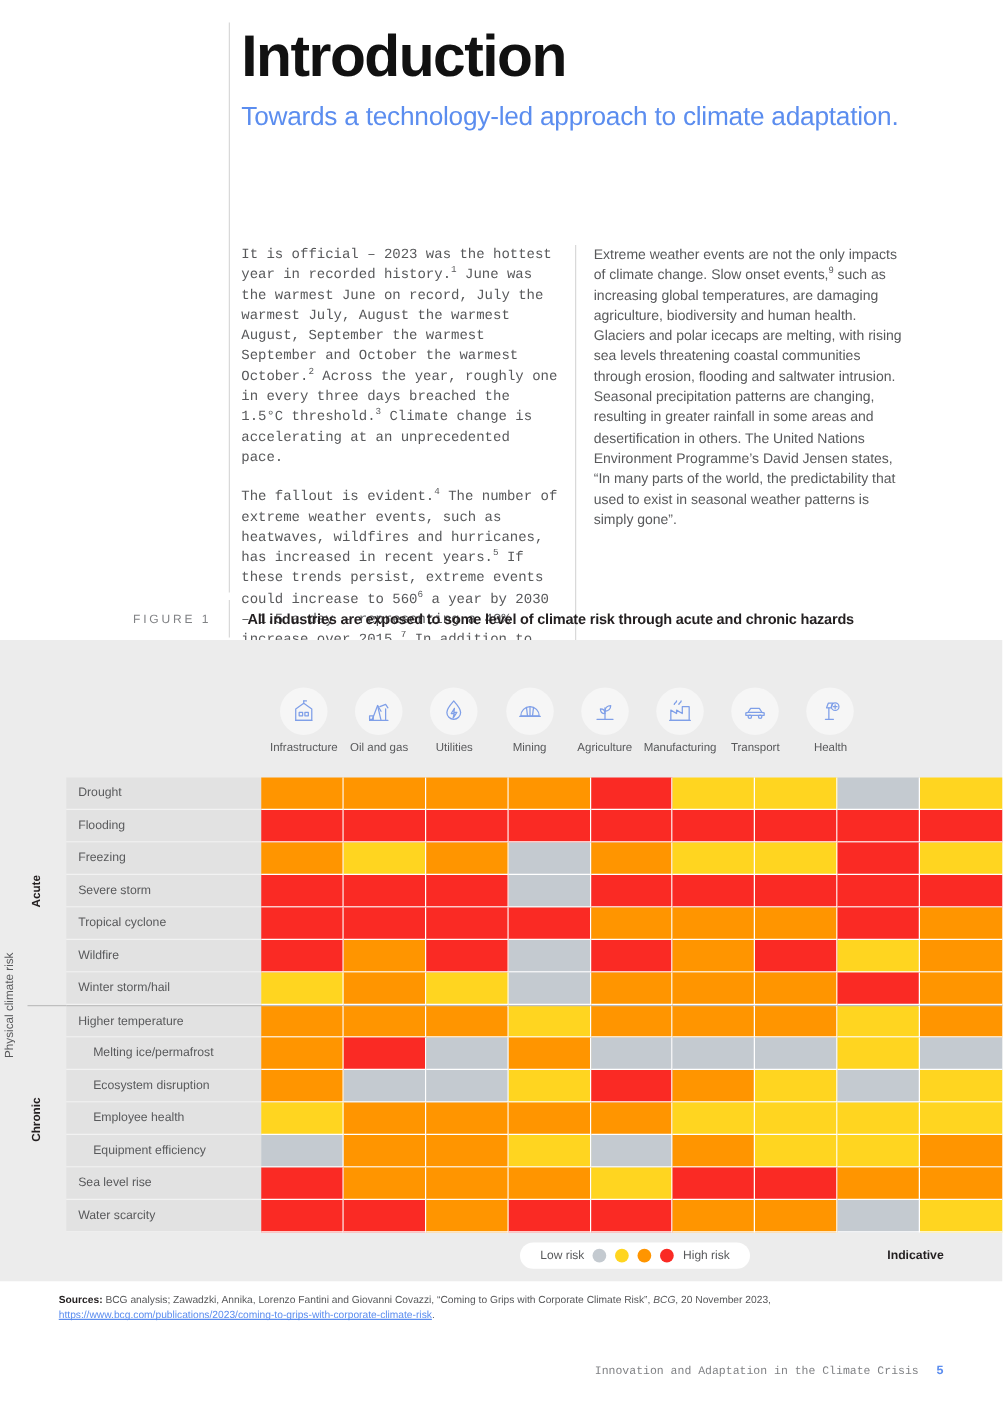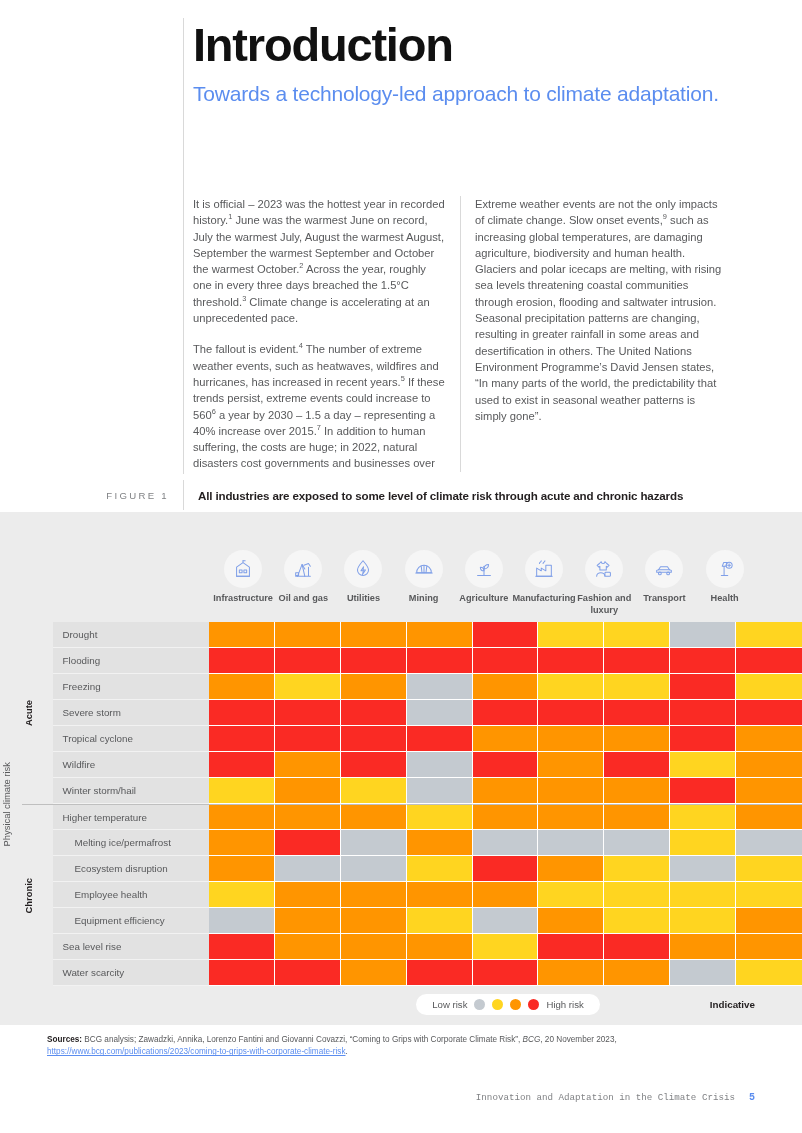--- a/index.html
+++ b/index.html
@@ -26,21 +26,21 @@
     font-size:47px; font-weight:bold; color:#111;
     letter-spacing:-1.2px; line-height:1.06; margin:0;
   }
   .doc-subtitle {
     font-size:21px; color:#5b8def; line-height:1.36;
     margin:10px 0 0 0; font-weight:400; letter-spacing:-0.2px;
   }
 
   .cols { position:absolute; left:193px; top:196px; width:563px; display:flex; }
   .col { width:267px; font-size:11.2px; line-height:16.3px; color:#58595b; }
-  .col.left { padding-right:14px; }
+  .col.left { padding-right:14px;font-family:Liberation Mono, monospace; }
   .col-divider { width:1px; background:#d9d9d9; margin:0 0 0 0; align-self:stretch; }
   .col.right { padding-left:14px; }
   .col p { margin:0 0 15px 0; }
   .col p:last-child { margin-bottom:0; }
   sup { font-size:7.4px; vertical-align:super; line-height:0; }
 
   
   .fig-caption-row {
     position:absolute; left:0; top:478px; width:802px; height:34px;
     display:flex; align-items:center;
@@ -64,21 +64,21 @@
   .industries-title {
     position:absolute; left:0; top:18px; width:802px; text-align:center;
     font-size:10.5px; font-weight:bold; color:#231f20;
   }
 
   
   .icons-row {
     position:absolute; left:213px; top:38px; width:542px;
     display:flex;
   }
-  .icon-cell { width:60.2px; display:flex; flex-direction:column; align-items:center;font-weight:bold; }
+  .icon-cell { width:60.2px; display:flex; flex-direction:column; align-items:center; }
   .icon-circle {
     width:38px; height:38px; border-radius:50%;
     background:#f6f6f6; display:flex; align-items:center; justify-content:center;
   }
   .icon-circle svg { display:block; }
   .icon-label {
     margin-top:5px; font-size:9.2px; color:#58595b; text-align:center;
     line-height:11.5px; width:66px;
   }
 
@@ -231,30 +231,20 @@
       <div class="icon-cell">
         <div class="icon-circle">
           <svg width="22" height="22" viewBox="0 0 24 24">
             <path stroke="#7f9fe8" fill="none" stroke-width="1.1" stroke-linecap="round" stroke-linejoin="round" d="M4 20V11l5 3V11l5 3V8h6v12z"></path>
             <path stroke="#7f9fe8" fill="none" stroke-width="1.1" stroke-linecap="round" stroke-linejoin="round" d="M7 6c0-1.5 2-1.5 2-3"></path>
             <path stroke="#7f9fe8" fill="none" stroke-width="1.1" stroke-linecap="round" stroke-linejoin="round" d="M11 6c0-1.5 2-1.5 2-3"></path>
             <path stroke="#7f9fe8" fill="none" stroke-width="1.1" stroke-linecap="round" stroke-linejoin="round" d="M3 20h18"></path>
           </svg>
         </div>
         <div class="icon-label">Manufacturing</div>
-      </div>
-      <div class="icon-cell">
-        <div class="icon-circle">
-          <svg width="22" height="22" viewBox="0 0 24 24">
-            <path stroke="#7f9fe8" fill="none" stroke-width="1.1" stroke-linecap="round" stroke-linejoin="round" d="M9 4 7 6 4.5 8l2 2 1-1v4h7V9l1 1 2-2L15 6l-2-2a2 2 0 0 1-4 0z"></path>
-            <path stroke="#7f9fe8" fill="none" stroke-width="1.1" stroke-linecap="round" stroke-linejoin="round" d="M4 20c0-2.2 2-4 4.5-4s4.5 1.8 4.5 4"></path>
-            <rect stroke="#7f9fe8" fill="none" stroke-width="1.1" stroke-linecap="round" stroke-linejoin="round" x="13" y="15.5" width="6" height="4.5" rx="1"></rect>
-          </svg>
-        </div>
-        <div class="icon-label">Fashion and luxury</div>
       </div>
       <div class="icon-cell">
         <div class="icon-circle">
           <svg width="22" height="22" viewBox="0 0 24 24">
             <path stroke="#7f9fe8" fill="none" stroke-width="1.1" stroke-linecap="round" stroke-linejoin="round" d="M4 15.5h16v-2l-2-.6-2.2-3.4H8.2L6 12.9l-2 .6z"></path>
             <circle stroke="#7f9fe8" fill="none" stroke-width="1.1" stroke-linecap="round" stroke-linejoin="round" cx="7.5" cy="16.8" r="1.5"></circle>
             <circle stroke="#7f9fe8" fill="none" stroke-width="1.1" stroke-linecap="round" stroke-linejoin="round" cx="16.5" cy="16.8" r="1.5"></circle>
             <path stroke="#7f9fe8" fill="none" stroke-width="1.1" stroke-linecap="round" stroke-linejoin="round" d="M6 12.9h12"></path>
           </svg>
         </div>

